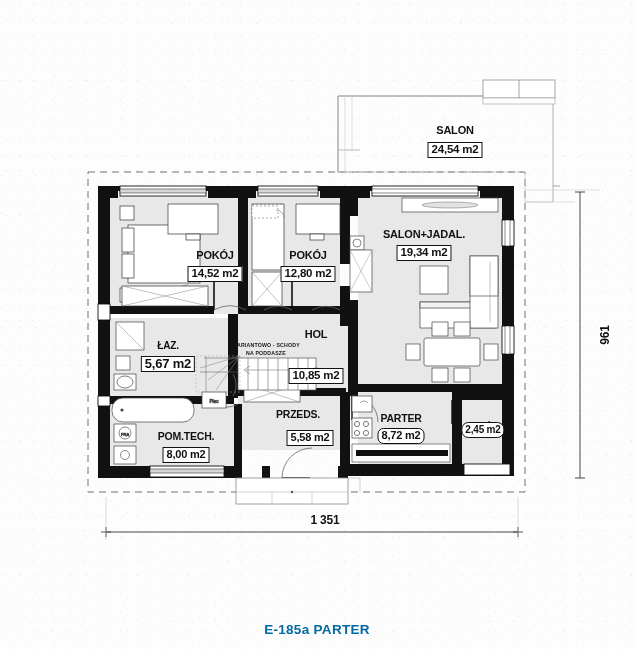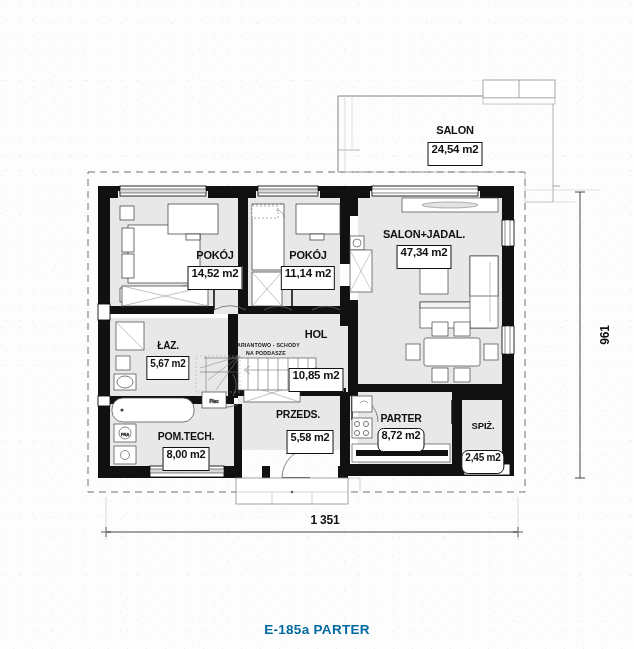--- a/index.html
+++ b/index.html
@@ -39,21 +39,21 @@
     font-size:11px;
     text-align:center;
     transform:translateX(-50%);
   }
   .rarea{
     font-size:11.5px;
     text-align:right;
     transform:translateX(-50%);
     border:1px solid #111;
     background:#fff;
-    padding:0px 3px 9px 3px;
+    padding:0px 3px 1px 3px;
     line-height:13px;
   }
   .note{
     font-size:5.2px;
     font-weight:bold;
     text-align:center;
     transform:translateX(-50%);
     letter-spacing:0.2px;
     line-height:7px;
     color:#161616;
@@ -404,39 +404,39 @@
 
 </svg>
 
 <div class="lbl rname" style="left:455px;top:124px;">SALON</div>
 <div class="lbl rarea" style="left:455px;top:142px;">24,54 m2</div>
 
 <div class="lbl rname" style="left:215px;top:249px;">POKÓJ</div>
 <div class="lbl rarea" style="left:215px;top:266px;">14,52 m2</div>
 
 <div class="lbl rname" style="left:308px;top:249px;">POKÓJ</div>
-<div class="lbl rarea" style="left:308px;top:266px;">11,14 m2</div>
+<div class="lbl rarea" style="left:308px;top:266px;">12,80 m2</div>
 
 <div class="lbl rname" style="left:424px;top:228px;">SALON+JADAL.</div>
-<div class="lbl rarea" style="left:424px;top:245px;">47,34 m2</div>
+<div class="lbl rarea" style="left:424px;top:245px;">19,34 m2</div>
 
 <div class="lbl rname" style="left:316px;top:328px;">HOL</div>
 <div class="lbl rarea" style="left:316px;top:344px;margin-top:24px;">10,85 m2</div>
 
 <div class="lbl rname" style="left:168px;top:340px;font-size:10px;">ŁAZ.</div>
-<div class="lbl rarea" style="left:168px;top:356px;font-size:10px;">5,67 m2</div>
+<div class="lbl rarea" style="left:168px;top:356px;font-size:13px;">5,67 m2</div>
 
 <div class="lbl rname" style="left:298px;top:408px;font-size:10.5px;">PRZEDS.</div>
 <div class="lbl rarea" style="left:298px;top:430px;font-size:11px;margin-left:12px;">5,58 m2</div>
 
 <div class="lbl rname" style="left:401px;top:412px;font-size:10.5px;">PARTER</div>
 <div class="lbl rarea" style="left:401px;top:428px;font-size:11px;border-radius:6px;">8,72 m2</div>
 
 <div class="lbl rname" style="left:483px;top:420px;font-size:9.5px;text-align:center;">SPIŻ.</div>
-<div class="lbl rarea" style="left:483px;top:450px;font-size:10px;border-radius:7px;">2,45 m2</div>
+<div class="lbl rarea" style="left:483px;top:422px;font-size:10px;border-radius:7px;">2,45 m2</div>
 
 <div class="lbl rname" style="left:186px;top:430px;font-size:10.5px;">POM.TECH.</div>
 <div class="lbl rarea" style="left:186px;top:447px;font-size:11px;">8,00 m2</div>
 
 <div class="lbl note" style="left:266px;top:342px;">WARIANTOWO - SCHODY</div>
 <div class="lbl note" style="left:266px;top:350px;">NA PODDASZE</div>
 
 <div class="lbl dimtxt" style="left:312px;top:513px;margin-left:13px;">1 351</div>
 <div class="lbl dimtxt-v" style="left:595px;top:328px;transform:rotate(-90deg) translateX(0);">961</div>
 

